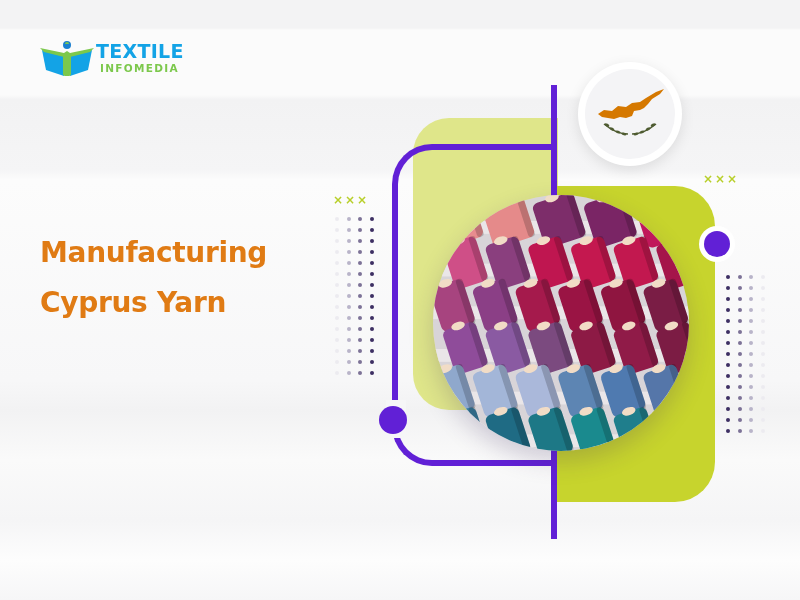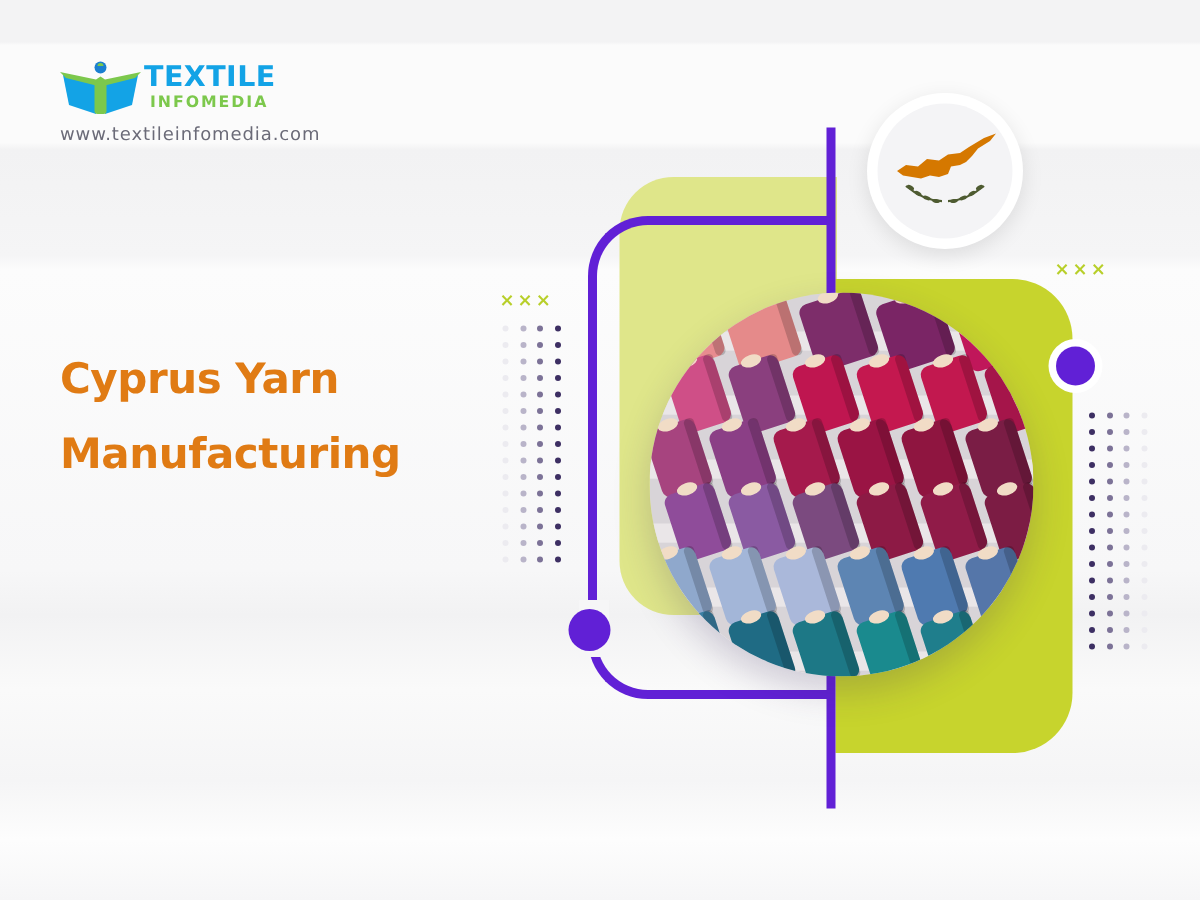--- a/index.html
+++ b/index.html
@@ -124,26 +124,25 @@
   <svg class="logo-icon" viewBox="0 0 54 38">
     <path d="M2 10 L24 16 L24 36 L6 30 Z" fill="#13a3e6"></path>
     <path d="M52 10 L30 16 L30 36 L48 30 Z" fill="#13a3e6"></path>
     <path d="M0 8 L24 13 L27 11 L30 13 L54 8 L50 12 L30 17 L27 15 L24 17 L4 12 Z" fill="#7cc84c"></path>
     <rect x="23" y="14" width="8" height="22" rx="2" fill="#7cc84c"></rect>
     <circle cx="27" cy="5" r="4" fill="#1a7fd0"></circle>
     <path d="M25 4 a2 2 0 0 1 4 0" fill="#7cc84c"></path>
   </svg>
   <div class="logo-title">TEXTILE</div>
   <div class="logo-sub">INFOMEDIA</div>
-  <div class="logo-url">www.textileinfomedia.com</div>
 </div>
 
 <h1 class="abs headline">
+  <span>Manufacturing</span>
   <span>Cyprus Yarn</span>
-  <span>Manufacturing</span>
 </h1>
 
 <div class="abs lime-left"></div>
 <div class="abs lime-right"></div>
 <div class="abs bracket"></div>
 <div class="abs bracket-gap"></div>
 <div class="abs vline"></div>
 <div class="abs dot-left"></div>
 <div class="abs dot-right"></div>
 

